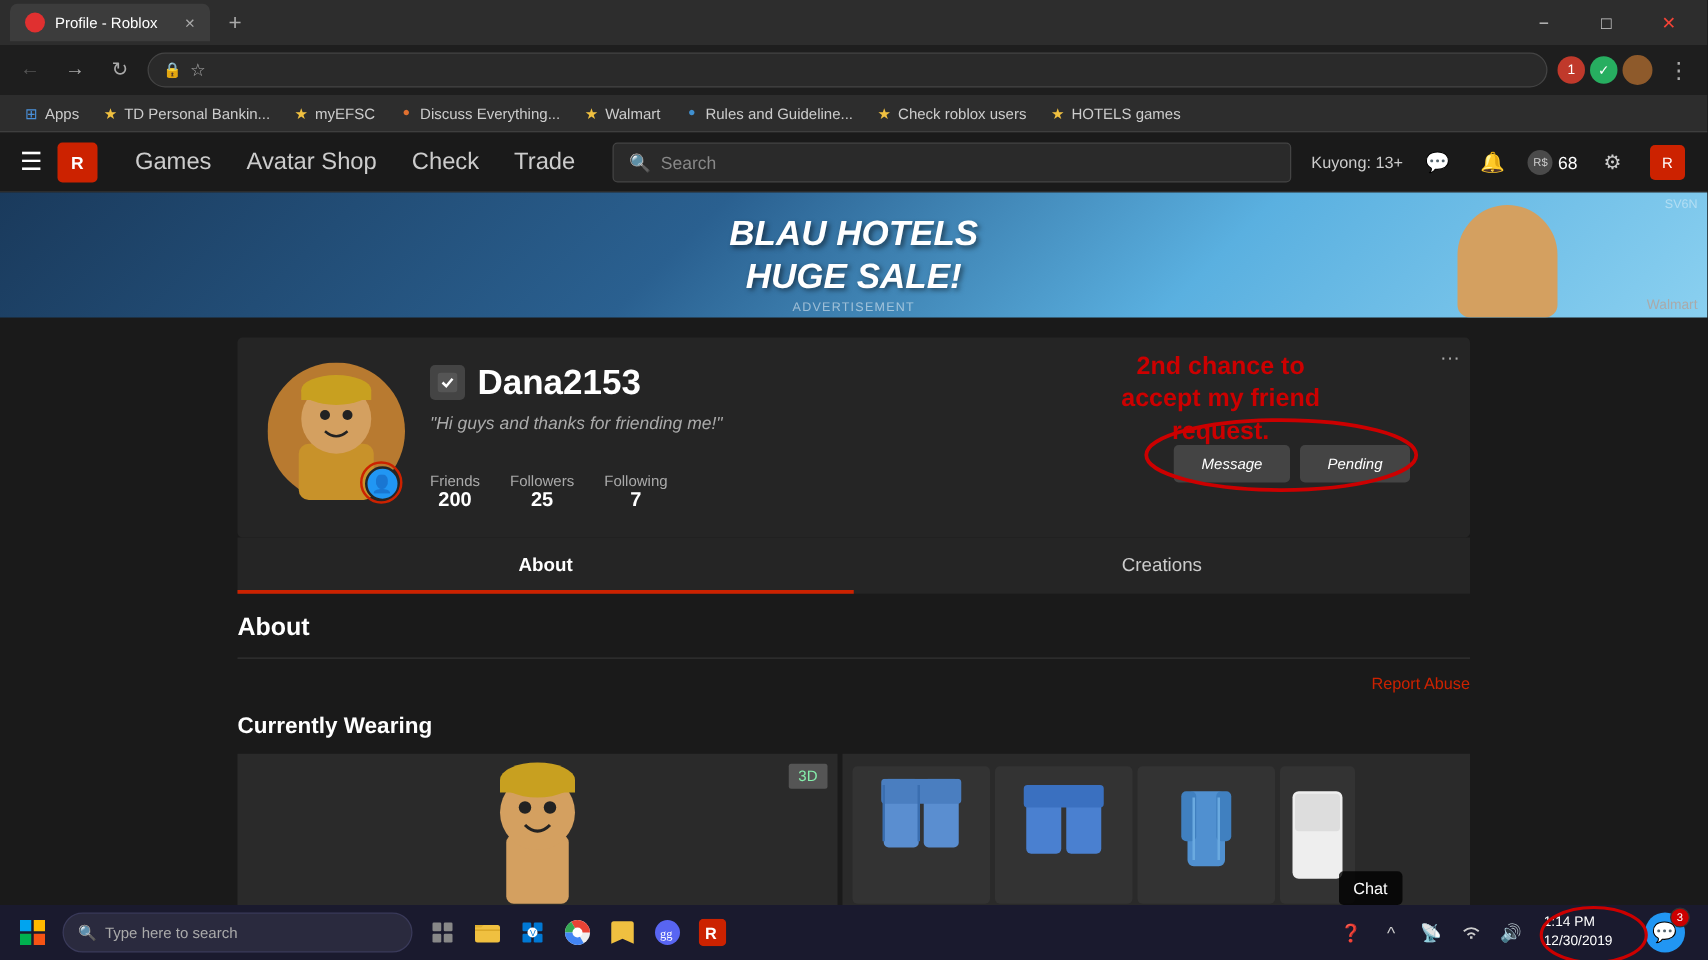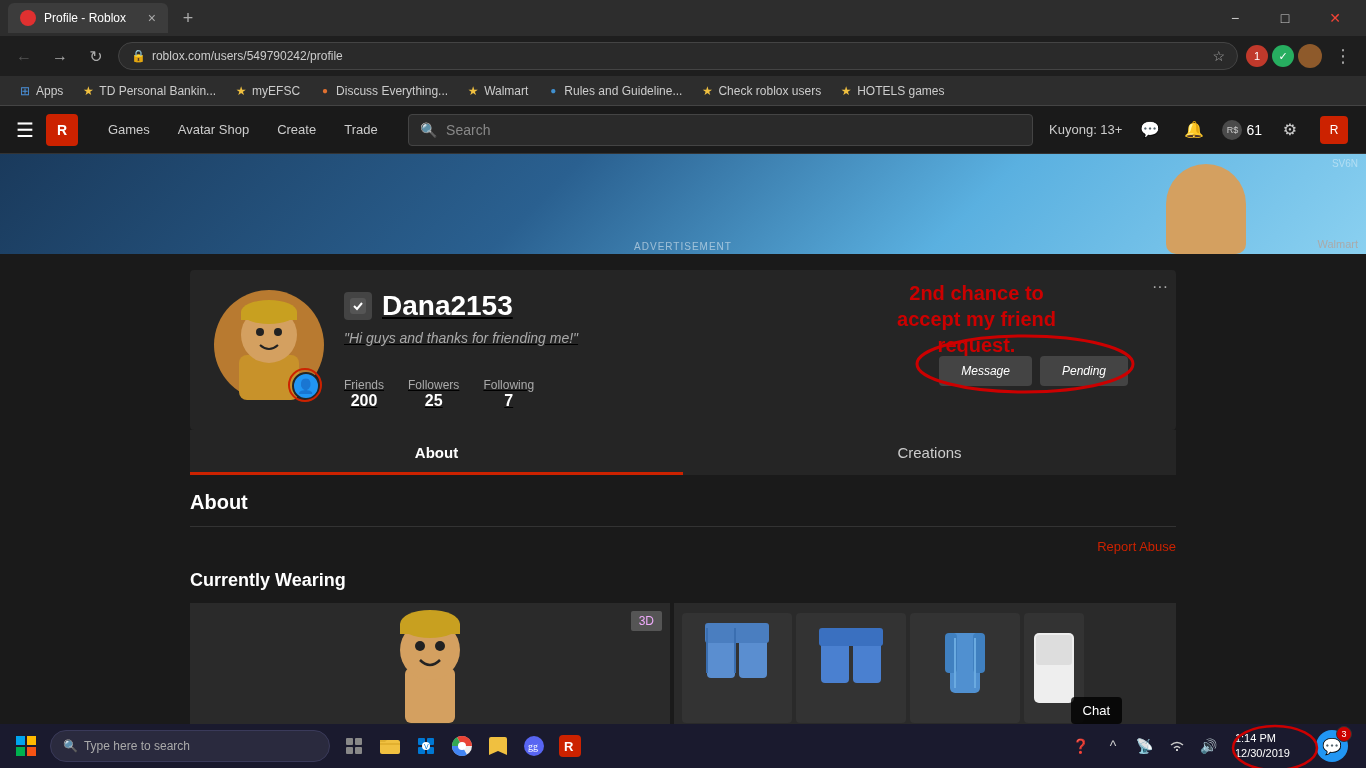--- a/index.html
+++ b/index.html
@@ -146,21 +146,21 @@
       width: 32px; height: 32px;
       background: #cc2200;
       display: flex; align-items: center; justify-content: center;
       color: #fff; font-weight: bold; font-size: 14px;
       border-radius: 4px;
       margin-right: 16px;
       cursor: pointer;
     }
     .nav-link {
       color: #ccc;
-      font-size: 13px;
+      font-size: 19px;
       padding: 0 14px;
       height: 48px;
       display: flex; align-items: center;
       cursor: pointer;
       text-decoration: none;
     }
     .nav-search {
       flex: 1;
       margin: 0 16px;
       background: #2a2a2a;
@@ -269,21 +269,21 @@
       font-size: 14px;
       border: 2px solid #252525;
     }
     .friend-badge-ring {
       position: absolute;
       bottom: 2px; right: 2px;
       width: 34px; height: 34px;
       border: 2px solid #cc2200;
       border-radius: 50%;
     }
-    .profile-info { flex: 1; text-decoration: underline; }
+    .profile-info { flex: 1; }
     .profile-name-row {
       display: flex; align-items: center; gap: 10px;
       margin-bottom: 8px;
     }
     .profile-name-icon {
       width: 28px; height: 28px;
       background: #444;
       border-radius: 4px;
       display: flex; align-items: center; justify-content: center;
       color: #fff; font-size: 14px;
@@ -411,21 +411,21 @@
       height: 130px;
       background: #2a2a2a;
       display: flex; align-items: center; justify-content: center;
       position: relative;
       overflow: hidden;
       flex-shrink: 0;
     }
     .wearing-3d-btn {
       position: absolute; top: 8px; right: 8px;
       background: #555;
-      color: #f0abfc;
+      color: #86efac;
       padding: 3px 8px;
       font-size: 12px;
       border-radius: 2px;
     }
     .wearing-items {
       display: flex; gap: 4px; flex: 1;
       background: #2a2a2a;
       height: 130px;
       align-items: center;
       padding: 0 8px;
@@ -547,21 +547,20 @@
     <button class="title-btn">✕</button>
   </div>
 </div>
 
 <div class="browser-addressbar">
   <button class="nav-btn disabled">←</button>
   <button class="nav-btn">→</button>
   <button class="nav-btn">↻</button>
   <div class="address-bar">
     <span class="lock-icon">🔒</span>
-    <span class="address-text">roblox.com/users/549790242/profile</span>
     <span class="star-icon">☆</span>
   </div>
   <div class="ext-icons">
     <div class="ext-icon ext-red">1</div>
     <div class="ext-icon ext-green">✓</div>
     <div class="ext-avatar"></div>
   </div>
   <span class="menu-dots">⋮</span>
 </div>
 
@@ -598,42 +597,46 @@
     <span class="bm-icon bm-star">★</span>
     <span>HOTELS games</span>
   </div>
 </div>
 
 <div class="roblox-nav">
   <span class="nav-hamburger">☰</span>
   <div class="roblox-logo">R</div>
   <a class="nav-link">Games</a>
   <a class="nav-link">Avatar Shop</a>
-  <a class="nav-link">Create</a>
+  <a class="nav-link">Check</a>
   <a class="nav-link">Trade</a>
   <div class="nav-search">
     <span class="search-glass">🔍</span>
     <span>Search</span>
   </div>
   <div class="nav-right">
     <span>Kuyong: 13+</span>
     <div class="nav-icon-btn">💬</div>
     <div class="nav-icon-btn">🔔</div>
     <div class="robux-count">
       <div class="robux-icon">R$</div>
-      <span>61</span>
+      <span>68</span>
     </div>
     <div class="nav-icon-btn">⚙</div>
     <div class="nav-icon-btn">
       <div style="width:28px;height:28px;background:#cc2200;border-radius:4px;display:flex;align-items:center;justify-content:center;font-size:12px;color:#fff;">R</div>
     </div>
   </div>
 </div>
 
 <div class="ad-banner">
+  <div class="ad-text">
+    <div>BLAU HOTELS</div>
+    <div>HUGE SALE!</div>
+  </div>
   <div class="ad-character"></div>
   <div class="ad-id">SV6N</div>
   <div class="ad-label">ADVERTISEMENT</div>
   <div class="ad-report">Walmart</div>
 </div>
 
 <div class="main-content">
 
   <div class="profile-card">
     <div style="position:absolute;top:8px;right:8px;color:#aaa;font-size:16px;cursor:pointer;">···</div>

